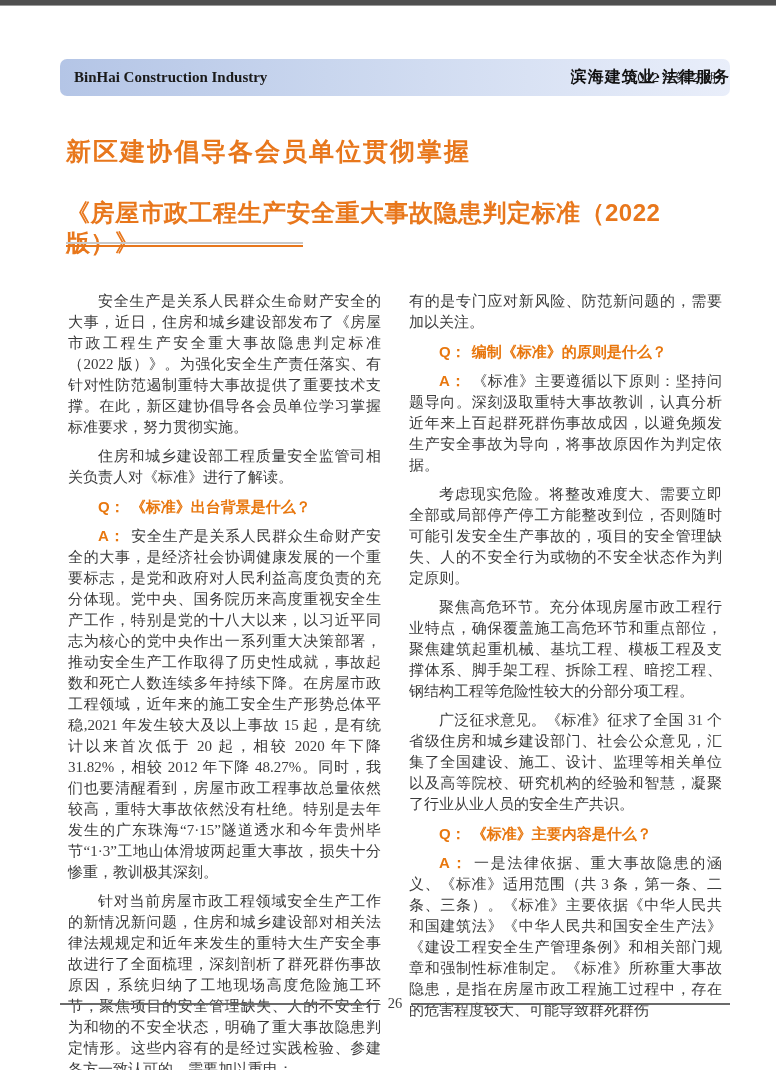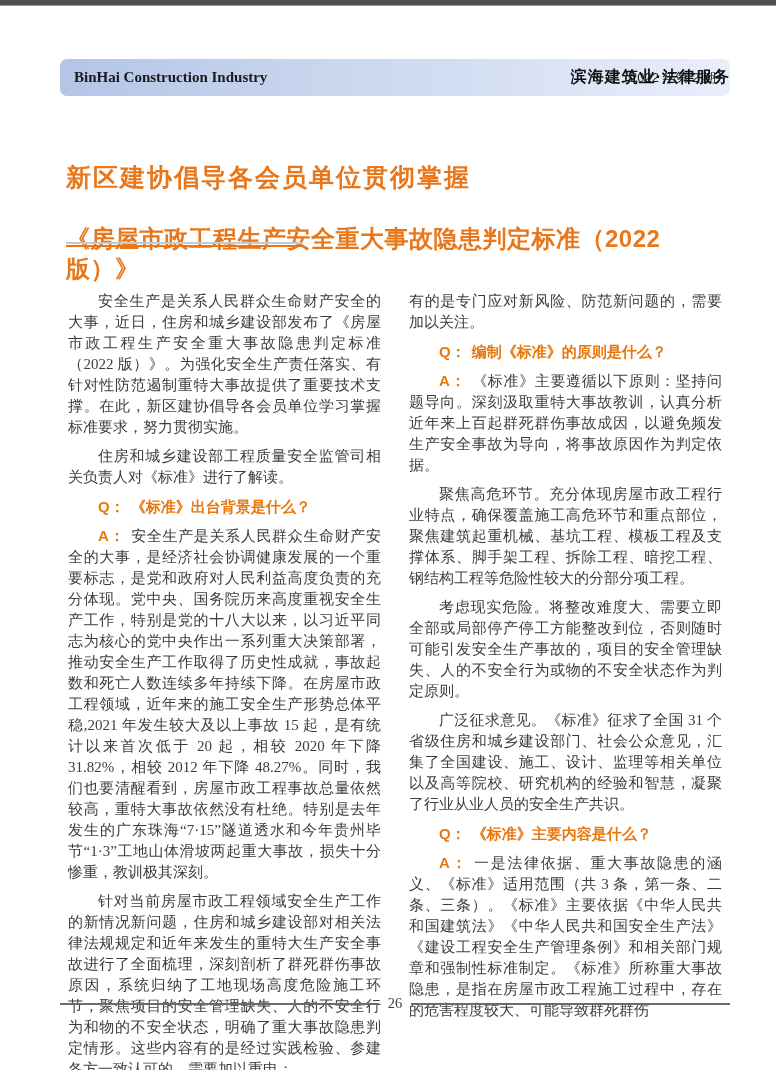--- a/index.html
+++ b/index.html
@@ -36,21 +36,21 @@
     font-family: "Liberation Sans", "DejaVu Sans", sans-serif;
     font-weight: bold; font-size: 16px; color: #111111;
     letter-spacing: 1px;
   }
   .hdr-right {
     font-family: "Liberation Sans", "DejaVu Sans", sans-serif;
     font-size: 13px; color: #1a1a1a;
     position: relative; z-index: 1;
   }
   .title {
-    position: absolute; top: 162px; left: 66px; right: 40px;
+    position: absolute; top: 136px; left: 66px; right: 40px;
     margin: 0; font-weight: bold;
     font-family: "Liberation Sans", "DejaVu Sans", sans-serif;
     color: #e8771c;
   }
   .title .t1 { font-size: 25px; letter-spacing: 2px; line-height: 30px; }
   .title .t2 { font-size: 24px; letter-spacing: 0.5px; line-height: 30px; margin-top: 32px; }
   .title-rule {
     position: absolute; top: 242px; left: 66px; width: 237px; height: 5px;
     border-top: 2px solid #c9c9c9;
     border-bottom: 2px solid #e8771c;
@@ -114,22 +114,22 @@
         <p class="body">安全生产是关系人民群众生命财产安全的大事，近日，住房和城乡建设部发布了《房屋市政工程生产安全重大事故隐患判定标准（2022 版）》。为强化安全生产责任落实、有针对性防范遏制重特大事故提供了重要技术支撑。在此，新区建协倡导各会员单位学习掌握标准要求，努力贯彻实施。</p>
         <p class="body">住房和城乡建设部工程质量安全监管司相关负责人对《标准》进行了解读。</p>
         <p class="question"><span class="prefix">Q：</span>《标准》出台背景是什么？</p>
         <p class="answer"><span class="prefix">A：</span>安全生产是关系人民群众生命财产安全的大事，是经济社会协调健康发展的一个重要标志，是党和政府对人民利益高度负责的充分体现。党中央、国务院历来高度重视安全生产工作，特别是党的十八大以来，以习近平同志为核心的党中央作出一系列重大决策部署，推动安全生产工作取得了历史性成就，事故起数和死亡人数连续多年持续下降。在房屋市政工程领域，近年来的施工安全生产形势总体平稳,2021 年发生较大及以上事故 15 起，是有统计以来首次低于 20 起，相较 2020 年下降 31.82%，相较 2012 年下降 48.27%。同时，我们也要清醒看到，房屋市政工程事故总量依然较高，重特大事故依然没有杜绝。特别是去年发生的广东珠海“7·15”隧道透水和今年贵州毕节“1·3”工地山体滑坡两起重大事故，损失十分惨重，教训极其深刻。</p>
         <p class="body">针对当前房屋市政工程领域安全生产工作的新情况新问题，住房和城乡建设部对相关法律法规规定和近年来发生的重特大生产安全事故进行了全面梳理，深刻剖析了群死群伤事故原因，系统归纳了工地现场高度危险施工环节，聚焦项目的安全管理缺失、人的不安全行为和物的不安全状态，明确了重大事故隐患判定情形。这些内容有的是经过实践检验、参建各方一致认可的，需要加以重申；</p>
       </div>
     <div class="col">
         <p class="body noindent">有的是专门应对新风险、防范新问题的，需要加以关注。</p>
         <p class="question"><span class="prefix">Q：</span>编制《标准》的原则是什么？</p>
         <p class="answer"><span class="prefix">A：</span>《标准》主要遵循以下原则：坚持问题导向。深刻汲取重特大事故教训，认真分析近年来上百起群死群伤事故成因，以避免频发生产安全事故为导向，将事故原因作为判定依据。</p>
+        <p class="body">考虑现实危险。将整改难度大、需要立即全部或局部停产停工方能整改到位，否则随时可能引发安全生产事故的，项目的安全管理缺失、人的不安全行为或物的不安全状态作为判定原则。</p>
         <p class="body">聚焦高危环节。充分体现房屋市政工程行业特点，确保覆盖施工高危环节和重点部位，聚焦建筑起重机械、基坑工程、模板工程及支撑体系、脚手架工程、拆除工程、暗挖工程、钢结构工程等危险性较大的分部分项工程。</p>
-        <p class="body">考虑现实危险。将整改难度大、需要立即全部或局部停产停工方能整改到位，否则随时可能引发安全生产事故的，项目的安全管理缺失、人的不安全行为或物的不安全状态作为判定原则。</p>
         <p class="body">广泛征求意见。《标准》征求了全国 31 个省级住房和城乡建设部门、社会公众意见，汇集了全国建设、施工、设计、监理等相关单位以及高等院校、研究机构的经验和智慧，凝聚了行业从业人员的安全生产共识。</p>
         <p class="question"><span class="prefix">Q：</span>《标准》主要内容是什么？</p>
         <p class="answer"><span class="prefix">A：</span>一是法律依据、重大事故隐患的涵义、《标准》适用范围（共 3 条，第一条、二条、三条）。《标准》主要依据《中华人民共和国建筑法》《中华人民共和国安全生产法》《建设工程安全生产管理条例》和相关部门规章和强制性标准制定。《标准》所称重大事故隐患，是指在房屋市政工程施工过程中，存在的危害程度较大、可能导致群死群伤</p>
       </div>
   </div>
 
   <div class="footer">
     <span class="rule"></span>
     <span class="pagenum">26</span>
     <span class="rule"></span>

